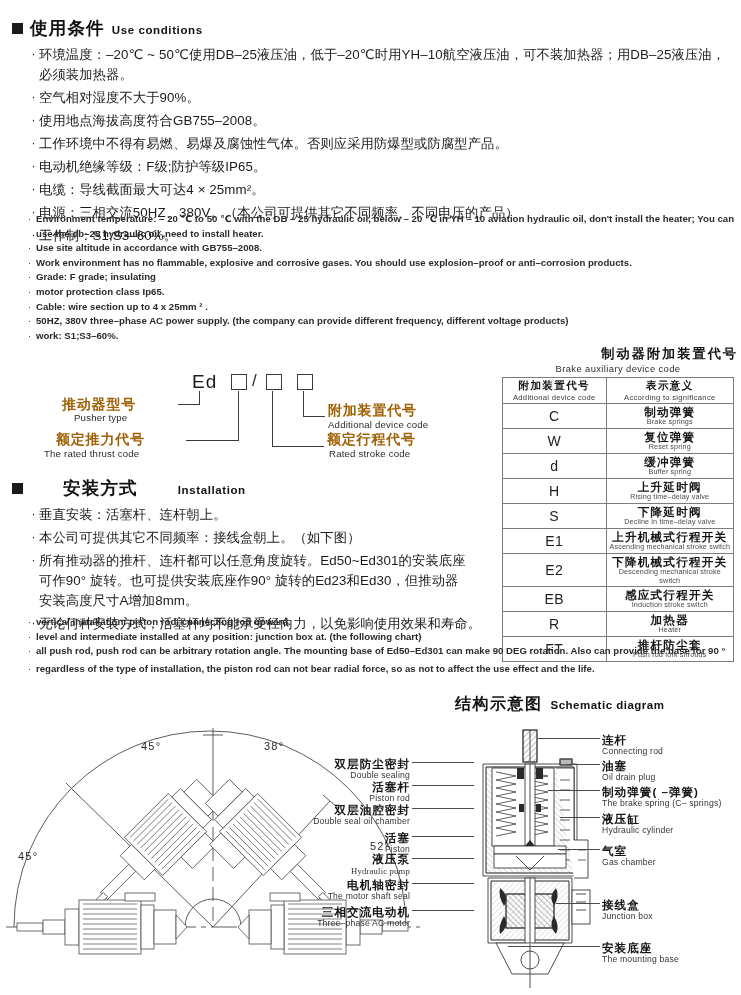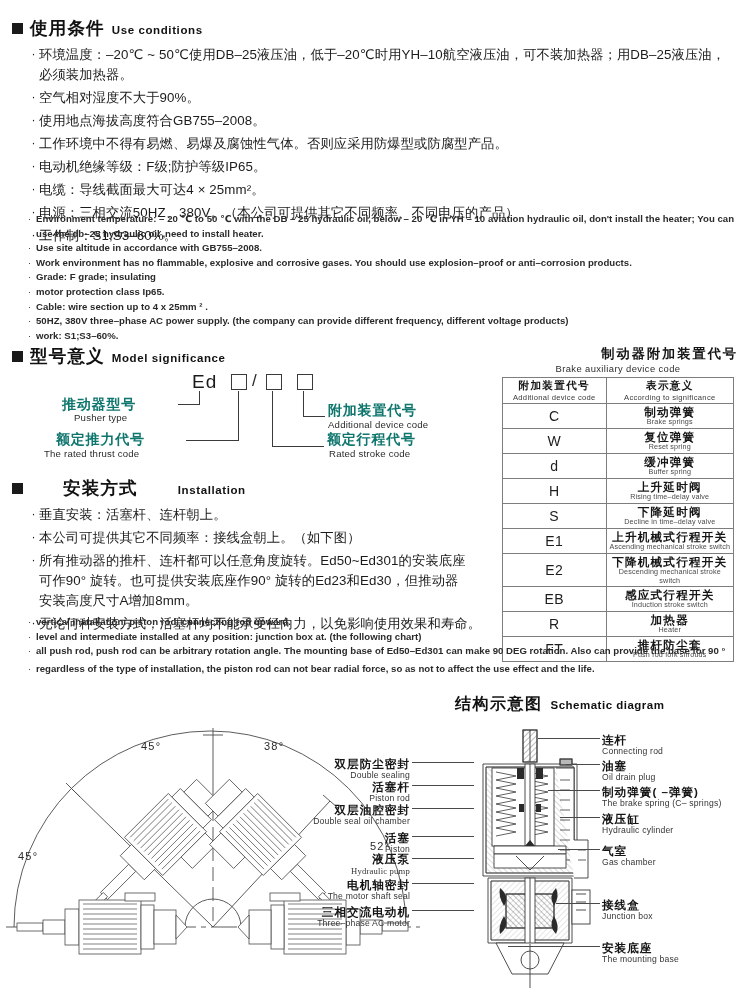--- a/index.html
+++ b/index.html
@@ -64,21 +64,21 @@
   .ed-label {
     position: absolute; font-size: 19px; letter-spacing: 1px; color: #1b1b1b;
     font-family: "Liberation Sans", sans-serif;
   }
   .code-box {
     position: absolute; width: 16px; height: 16px;
     border: 1.3px solid #3a3a3a; background: #fff;
   }
   .slash { position: absolute; font-size: 17px; color: #2a2a2a; }
   .md-cn {
-    position: absolute; font-size: 14px; font-weight: 600; color: #0f766e;
+    position: absolute; font-size: 14px; font-weight: 600; color: #a16207;
     letter-spacing: .8px; white-space: nowrap;
   }
   .md-en {
     position: absolute; font-size: 9.6px; color: #2b2b2b;
     letter-spacing: .2px; white-space: nowrap;
   }
   .ln { position: absolute; background: #3a3a3a; }
   .ln-h { height: 1.3px; }
   .ln-v { width: 1.3px; }
 
@@ -215,25 +215,20 @@
     <div class="en-item">
       <span class="dot">·</span>
       <span class="txt">50HZ, 380V three–phase AC power supply. (the company can provide different frequency, different voltage products)</span>
     </div>
     <div class="en-item">
       <span class="dot">·</span>
       <span class="txt">work: S1;S3–60%.</span>
     </div>
   </div>
 
-  <div class="sec-head" style="left:12px; top:344px;">
-    <span class="sq"></span>
-    <span class="cn">型号意义</span>
-    <span class="en">Model  significance</span>
-  </div>
 
   <div id="model-diagram">
 
     <span class="ed-label" style="left:192px; top:16px;">Ed</span>
     <span class="code-box" style="left:231px; top:19px;"></span>
     <span class="slash" style="left:252px; top:16px;">/</span>
     <span class="code-box" style="left:266px; top:19px;"></span>
     <span class="code-box" style="left:297px; top:19px;"></span>
 
     <span class="ln ln-v" style="left:199px; top:36px; height:14px;"></span>

